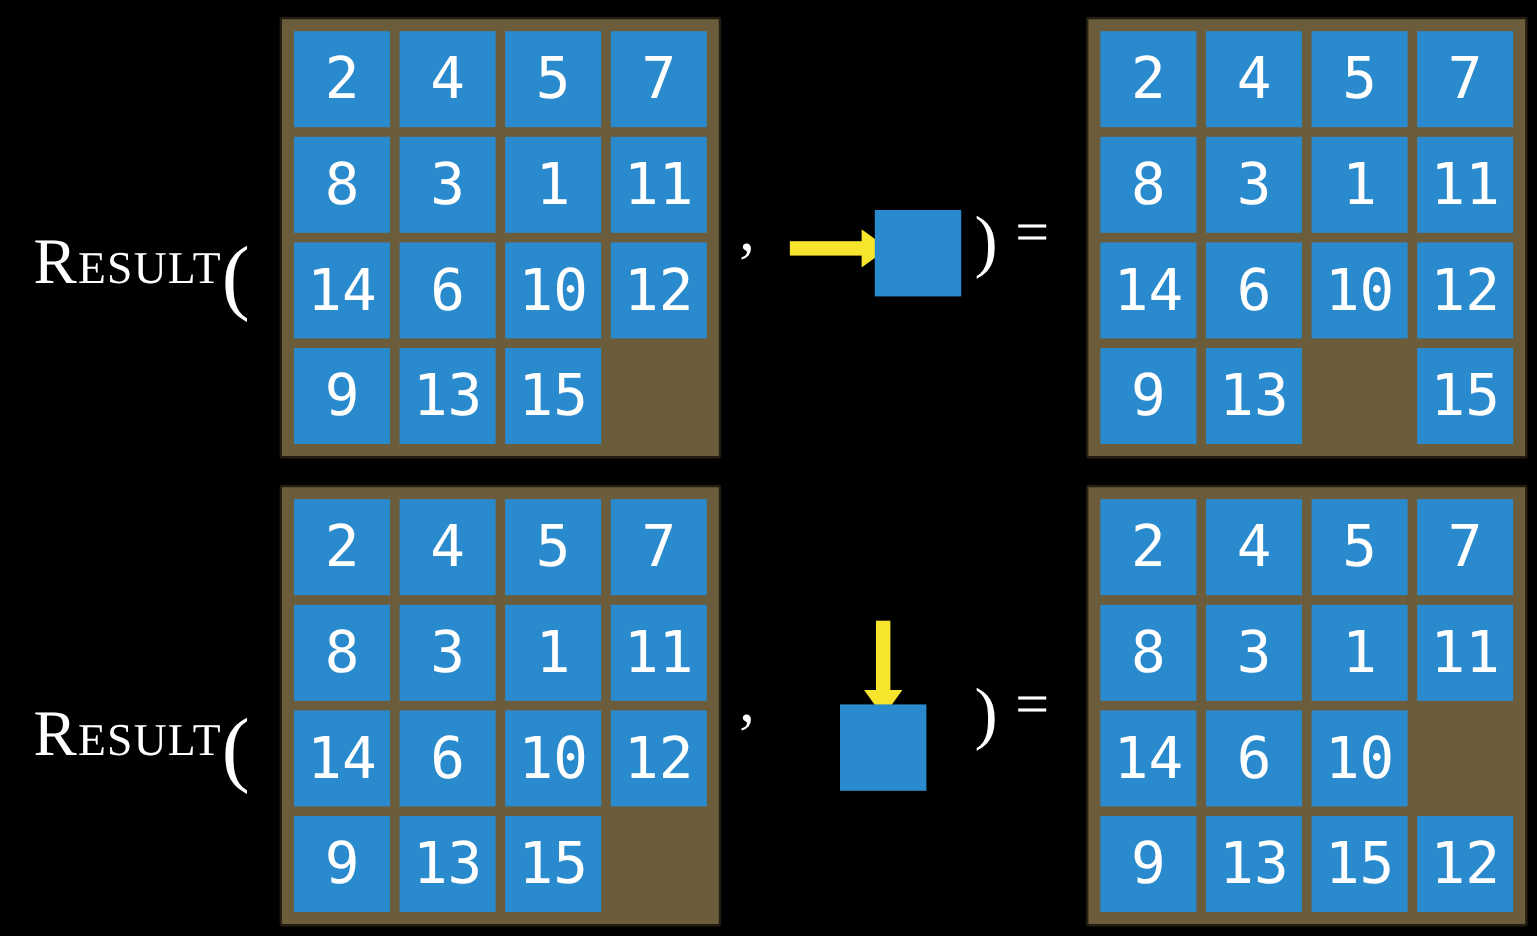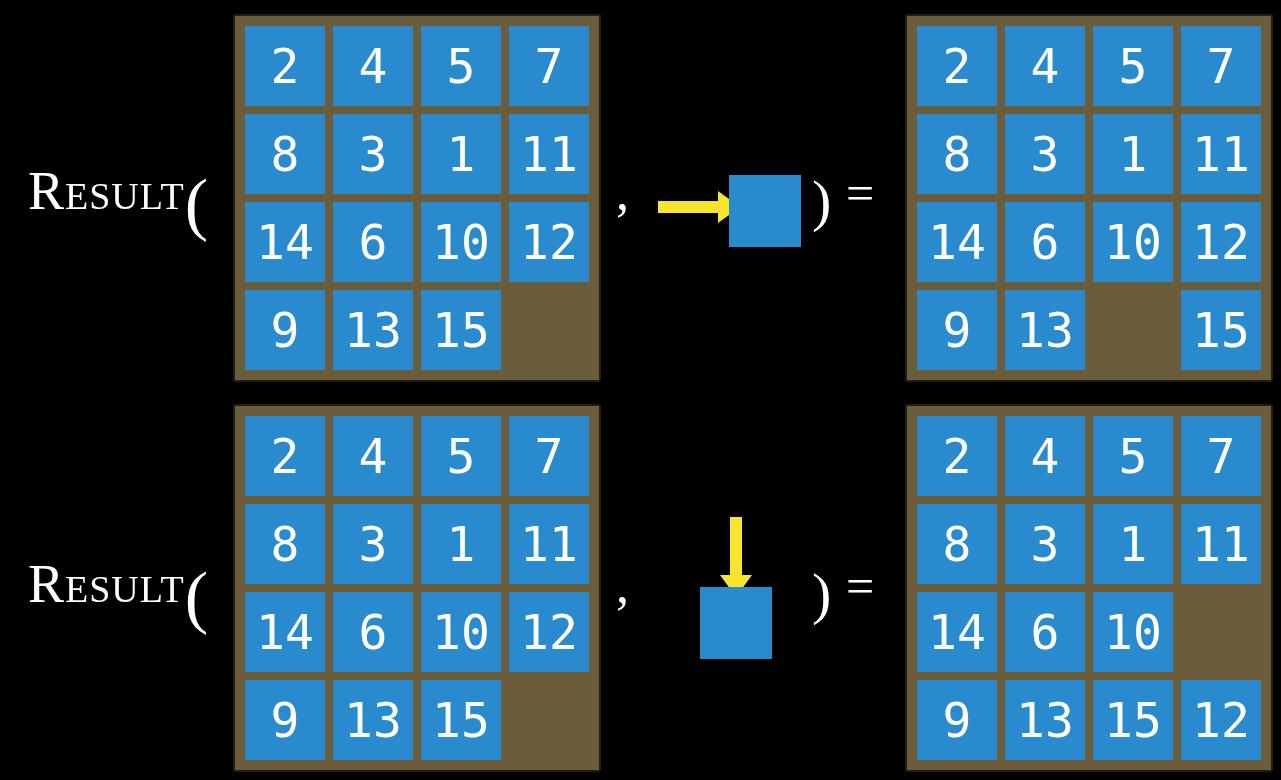--- a/index.html
+++ b/index.html
@@ -40,20 +40,21 @@
   }
   .tile.empty { background: transparent; }
 
   
   .func-label {
     position: absolute;
     color: var(--text, #fff);
     font-size: 54px;
     line-height: 1;
     white-space: nowrap;
+    margin-top: 27px;
   }
   .func-label .sc { font-variant: small-caps; letter-spacing: 1px; }
   .paren-open {
     font-size: 70px;
     line-height: 0;
     vertical-align: -0.25em;
   }
   .comma {
     position: absolute;
     color: var(--text, #fff);

